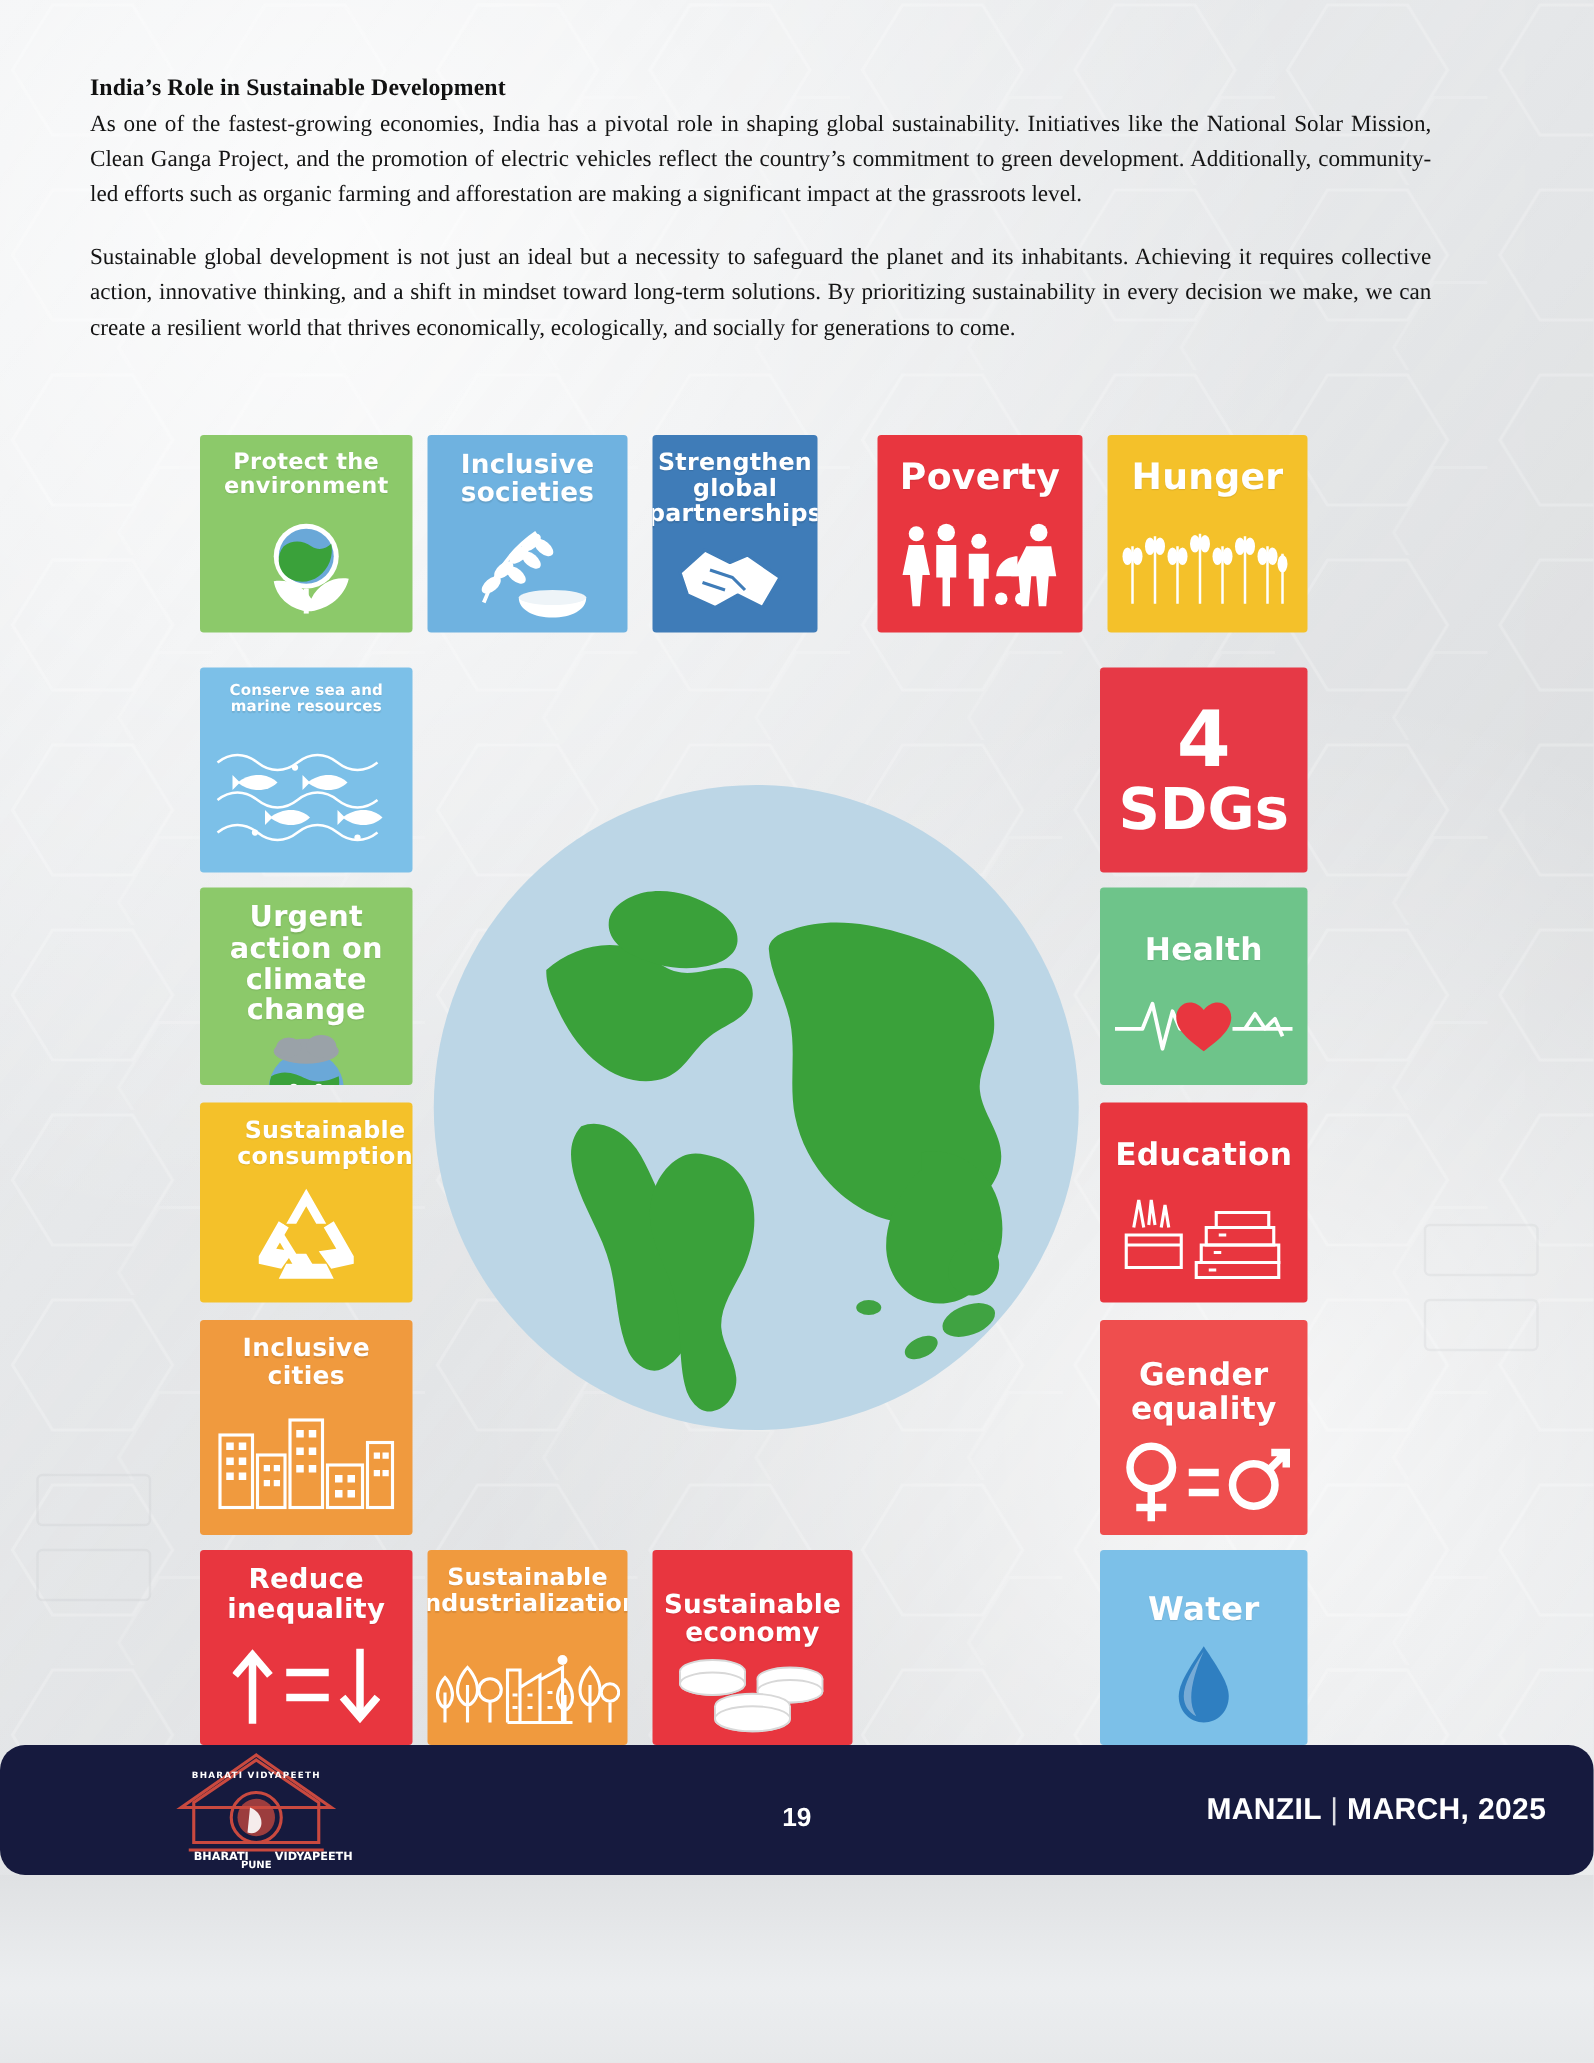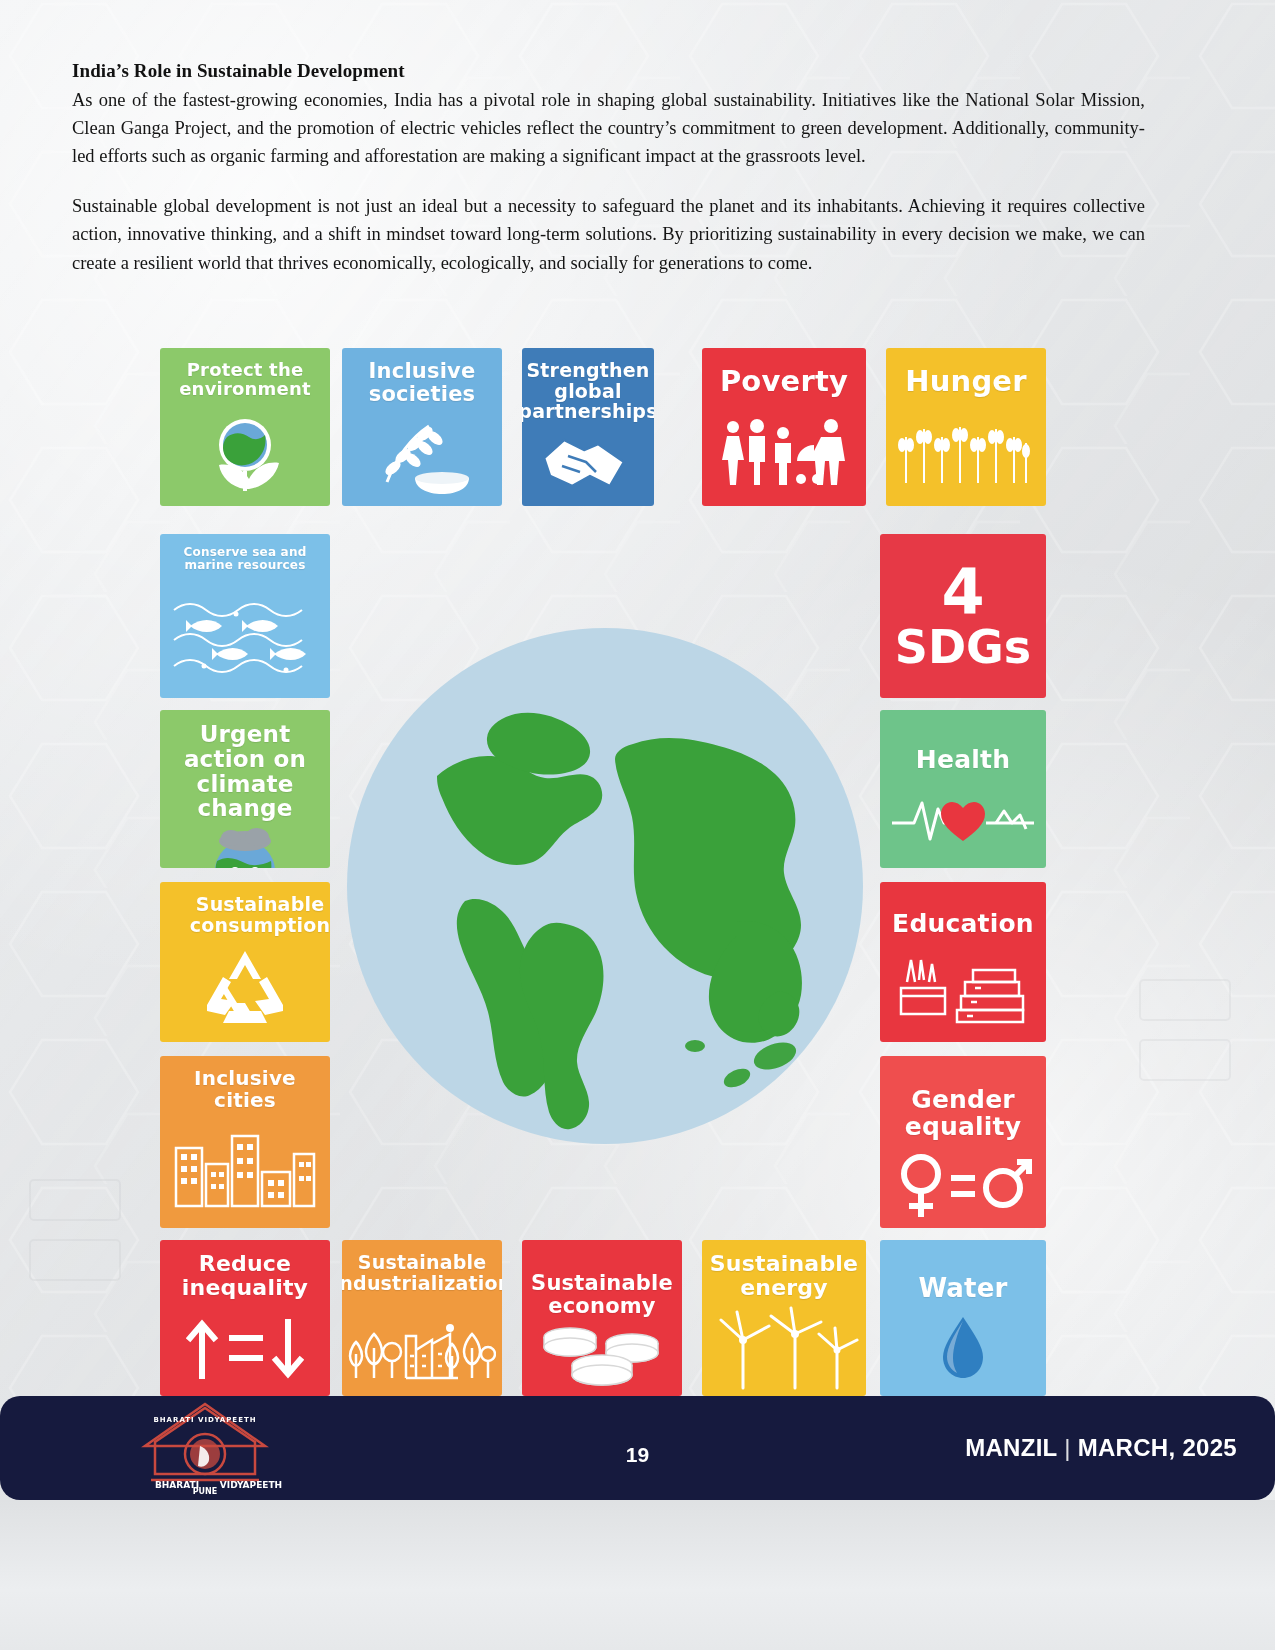--- a/index.html
+++ b/index.html
@@ -522,40 +522,20 @@
             <path d="M74 22v10c0 5 12 9 26 9s26-4 26-9V22"></path>
             <ellipse cx="100" cy="32" rx="26" ry="9"></ellipse>
             <ellipse cx="70" cy="44" rx="30" ry="10"></ellipse>
             <path d="M40 44v10c0 6 13 10 30 10s30-4 30-10V44"></path>
             <ellipse cx="70" cy="54" rx="30" ry="10"></ellipse>
           </g>
         </svg>
       </div>
     </div>
 
-    <div class="tile" style="left:542px; top:892px; width:164px; height:156px; background:#f4c12a;">
-      <div class="tlabel" style="font-size:22px;">Sustainable energy</div>
-      <div class="ticon">
-        <svg width="150" height="84" viewBox="0 0 150 84">
-          <g stroke="#ffffff" stroke-width="3" fill="none" stroke-linecap="round">
-            <path d="M34 82V34"></path>
-              <path d="M34 34L12 14M34 34l26-14M34 34l-6 -28"></path>
-            <path d="M86 82V28"></path>
-              <path d="M86 28L62 10M86 28l26-12M86 28l-4-26"></path>
-            <path d="M128 82V44"></path>
-              <path d="M128 44l-18-16M128 44l20-10M128 44l-2-22"></path>
-          </g>
-          <g fill="#ffffff">
-              <circle cx="34" cy="34" r="4"></circle>
-              <circle cx="86" cy="28" r="4"></circle>
-              <circle cx="128" cy="44" r="3.5"></circle>
-            </g>
-        </svg>
-      </div>
-    </div>
 
     <div class="tile" style="left:720px; top:892px; width:166px; height:156px; background:#7cc0e8;">
       <div class="tlabel" style="font-size:26px; padding-top:22px;">Water</div>
       <div class="ticon">
         <svg width="60" height="72" viewBox="0 0 60 72">
           <path d="M30 4C18 22 10 34 10 44c0 12 9 21 20 21s20-9 20-21c0-10-8-22-20-40z" fill="#2f7fc1"></path>
           <path d="M30 8c-9 14-16 26-16 36 0 7 4 13 10 16-3-5-4-10-4-15 0-10 4-24 10-37z" fill="#ffffff" opacity="0.35"></path>
         </svg>
       </div>
     </div>

